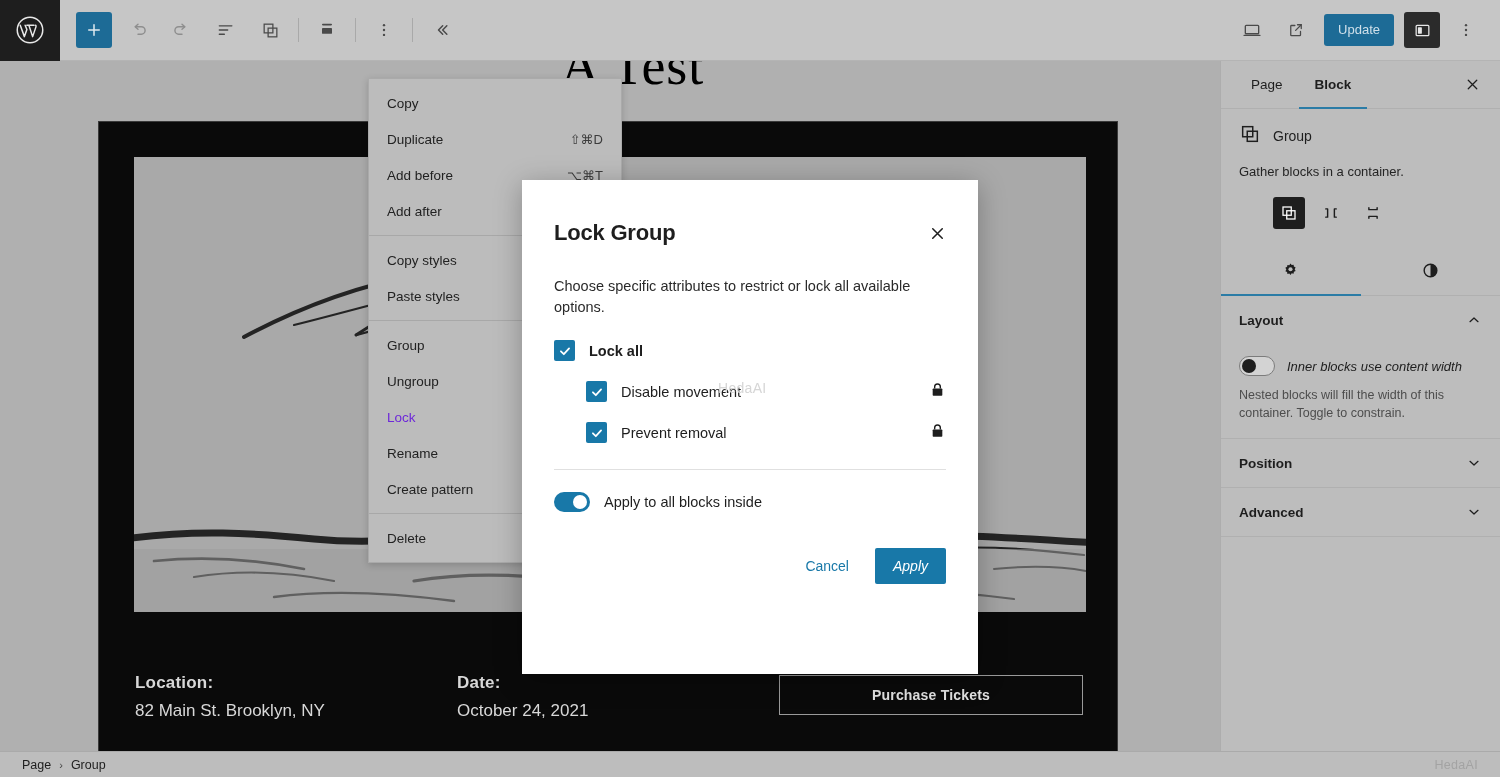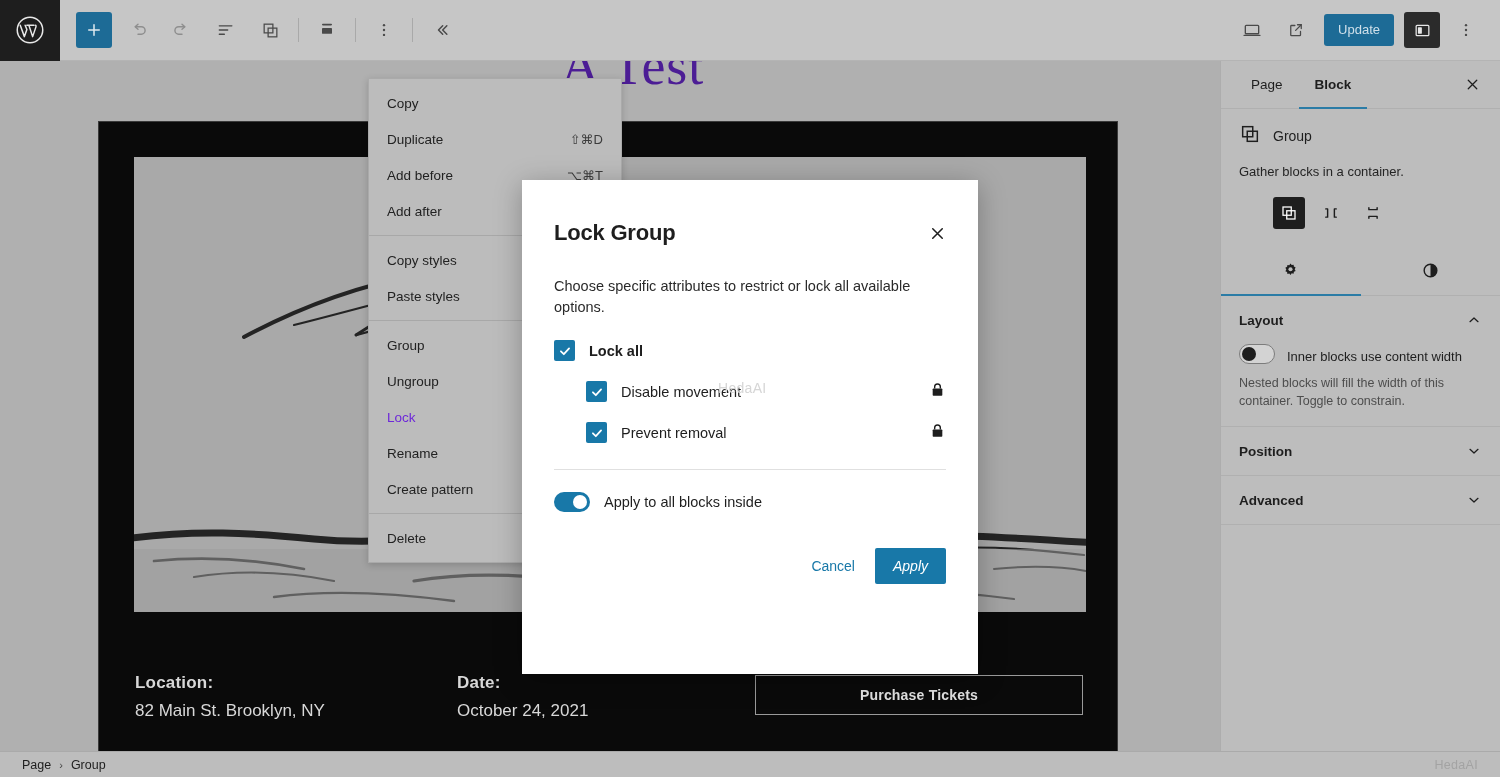--- a/index.html
+++ b/index.html
@@ -70,21 +70,21 @@
     width: 1220px; height: 690px;
     background: #b0b0b0;
     overflow: hidden;
   }
   #post-title {
     position: absolute;
     top: -26px; left: 0; width: 1220px;
     text-align: center;
     font-family: "Liberation Serif", serif;
     font-size: 54px;
-    color: #4c1d95;
+    color: #000000;
     letter-spacing: 1px;
     padding-left: 45px;
   }
   #group-block {
     position: absolute;
     top: 60px; left: 98px;
     width: 1020px; height: 663px;
     background: #0a0a0a;
     border: 1px solid #3a3a3a;
   }
@@ -109,21 +109,21 @@
     letter-spacing: .2px;
   }
   .meta-value {
     font-size: 17px; color: #d8d8d8; margin-top: 8px;
     font-family: "Liberation Sans", sans-serif;
   }
   #meta-loc { left: 0; }
   #meta-date { left: 322px; }
   #tickets-btn {
     position: absolute; right: 0; top: 2px;
-    width: 328px; height: 40px;
+    width: 304px; height: 40px;
     border: 1px solid #9a9a9a;
     color: #e2e2e2; font-size: 14px; font-weight: bold;
     display: flex; align-items: center; justify-content: center;
     letter-spacing: .2px;
   }
 
   
   #ctx-menu {
     position: absolute;
     top: 78px; left: 368px;
@@ -203,21 +203,21 @@
     width: 36px; height: 20px; border-radius: 10px;
     background: #1878a8; position: relative; flex: 0 0 auto;
   }
   .switch .knob {
     position: absolute; width: 14px; height: 14px; border-radius: 50%;
     background: #fff; top: 3px; right: 3px;
   }
   #toggle-row .lbl { margin-left: 14px; font-size: 14.5px; color: #1e1e1e; }
   #modal-actions {
     display: flex; align-items: center; justify-content: flex-end;
-    gap: 6px; margin-top: 36px;
+    gap: 12px; margin-top: 36px;
   }
   #cancel-btn {
     color: #1878a8; font-size: 14px; padding: 9px 14px;
   }
   #apply-btn {
     background: #1878a8; color: #fff; font-size: 14px;
     padding: 10px 18px; border-radius: 2px; font-style: italic;
   }
   #modal-watermark {
     position: absolute; left: 196px; top: 200px;
@@ -279,21 +279,21 @@
   }
   .sb-section {
     border-bottom: 1px solid #b0b0b0;
     padding: 16px 18px;
   }
   .sb-sec-head {
     display: flex; align-items: center; justify-content: space-between;
   }
   .sb-sec-title { font-size: 13.5px; font-weight: bold; color: #1e1e1e; }
   .sb-sec-chev { color: #1e1e1e; display:flex; }
-  .sb-toggle-row { display: flex; align-items: flex-end; margin-top: 16px; }
+  .sb-toggle-row { display: flex; align-items: center; margin-top: 28px; font-style: italic; }
   .switch-off {
     width: 36px; height: 20px; border-radius: 10px;
     background: #d3d3d3; border: 1px solid #7c7c7c;
     position: relative; flex: 0 0 auto;
   }
   .switch-off .knob {
     position: absolute; width: 14px; height: 14px; border-radius: 50%;
     background: #1e1e1e; top: 2px; left: 2px;
   }
   .sb-toggle-row .lbl { margin-left: 12px; font-size: 13px; color: #1e1e1e; }

